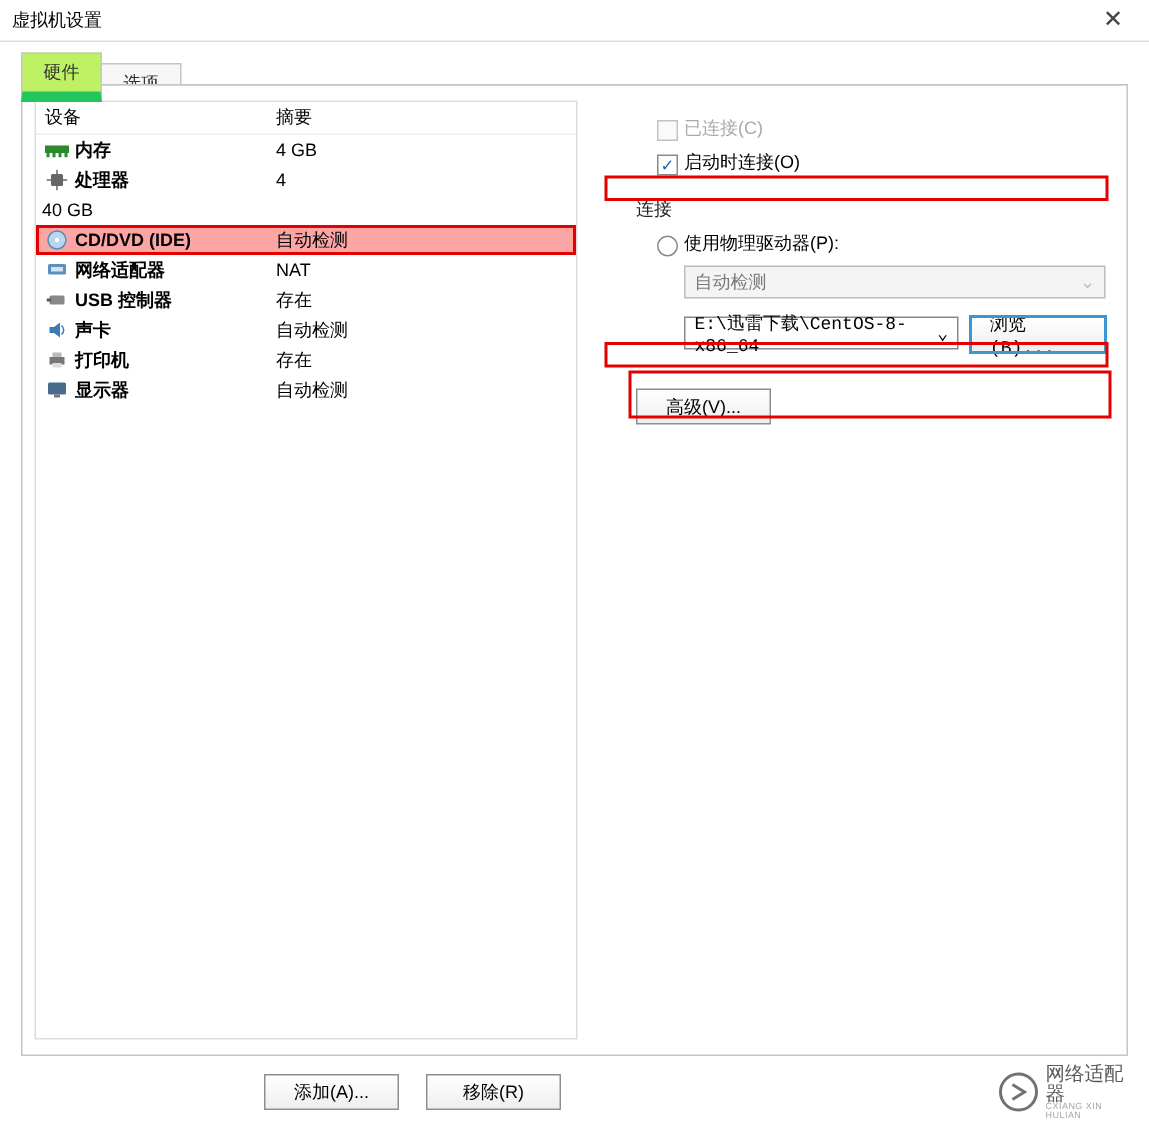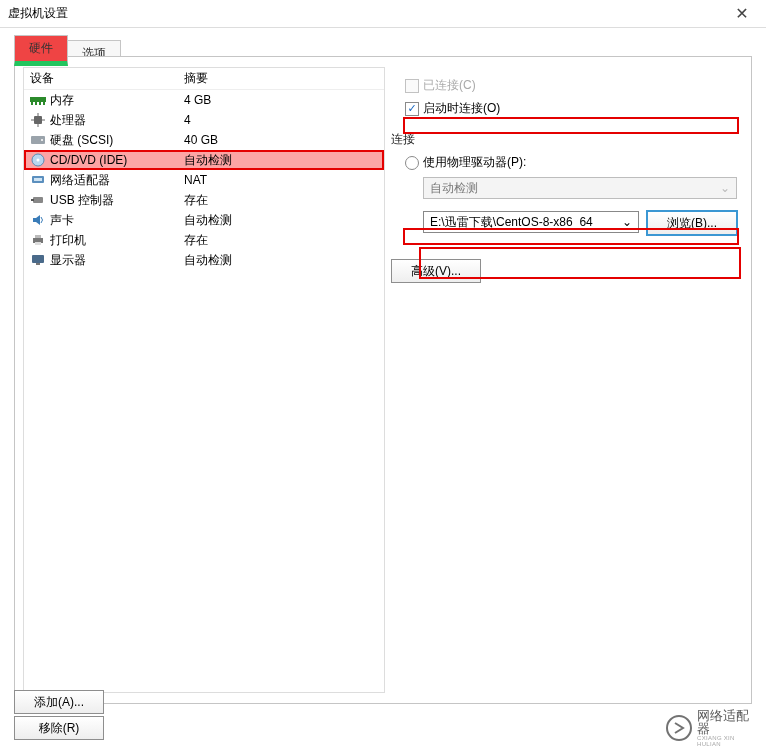--- a/index.html
+++ b/index.html
@@ -34,39 +34,40 @@
   .tab {
     padding: 4px 14px;
     border: 1px solid #c5c5c5;
     border-bottom: none;
     background: #f7f7f7;
     position: relative;
     top: 1px;
     color: #333;
   }
   .tab.active {
-    background: #ef4444;
-    border-bottom: 5px solid #22c55e;
+    background: #bef264;
+    border-bottom: 7px solid #22c55e;
     z-index: 2;
   }
   .tab.inactive { border-left: none; }
   .tabs-underline {
     position: absolute;
     left: 14px; right: 14px;
     top: 56px;
     border-bottom: 1px solid #c5c5c5;
     z-index: 1;
   }
   .content {
     position: absolute;
     left: 14px; right: 14px; top: 56px; bottom: 46px;
     border: 1px solid #c5c5c5;
     display: flex;
     padding: 10px 8px;
     background: #fff;
+    gap: 33px;
   }
   .left-pane {
     width: 362px;
     display: flex;
     flex-direction: column;
   }
   .device-list {
     flex: 1;
     border: 1px solid #ddd;
     background: #fff;
@@ -87,20 +88,21 @@
     align-items: center;
     height: 20px;
     padding: 0 4px;
   }
   .device-row .rcol1 {
     width: 156px;
     display: flex;
     align-items: center;
     gap: 4px;
     padding-left: 2px;
+    font-weight: bold;
   }
   .device-row .rcol2 { flex: 1; }
   .device-row.selected { background: #fca5a5; }
   .device-icon {
     width: 16px; height: 14px; display: inline-flex;
     align-items: center; justify-content: center;
   }
   .device-icon svg { display: block; }
   .highlight-red {
     position: absolute;
@@ -112,21 +114,21 @@
     padding: 4px 6px;
     font-size: 12px;
   }
   .group { margin-bottom: 14px; }
   .group-title {
     margin-bottom: 6px;
     color: #222;
   }
   .check-line, .radio-line {
     display: flex;
-    align-items: center;
+    align-items: flex-end;
     gap: 4px;
     margin: 6px 0 6px 14px;
   }
   .check-box, .radio-dot {
     width: 14px; height: 14px; border: 1px solid #8a8a8a;
     display: inline-flex; align-items: center; justify-content: center;
     font-size: 11px;
   }
   .radio-dot { border-radius: 50%; }
   .check-box.disabled { border-color: #c2c2c2; color: #b5b5b5; background: #fafafa; }
@@ -151,23 +153,22 @@
     padding: 0 12px;
   }
   .button.focus { outline: 2px solid #3b97d3; outline-offset: -1px; }
   .bottom-btns {
     position: absolute;
     bottom: 10px;
     left: 14px;
     width: 362px;
     display: flex;
     justify-content: flex-end;
-    gap: 2px;
+    gap: 18px;
     padding-right: 2px;
-    flex-direction: column;
   }
   .bottom-btns .button { width: 90px; }
   .right-bottom {
     display: flex; justify-content: flex-start; margin-top: 24px;
   }
   .right-bottom .button { width: 90px; }
   .watermark {
     position: absolute;
     right: 6px; bottom: 4px;
     width: 96px; height: 36px;
@@ -231,29 +232,20 @@
                 <line x1="0" y1="7" x2="3" y2="7" stroke="#666"></line>
                 <line x1="11" y1="7" x2="14" y2="7" stroke="#666"></line>
               </svg>
           </span>
           <span>处理器</span>
         </div>
         <div class="rcol2">4</div>
       </div>
 
       <div class="device-row">
-        <div class="rcol1">
-          <span class="device-icon">
-            <svg width="14" height="12">
-                <rect x="0" y="2" width="14" height="8" fill="#9aa3ab" rx="1"></rect>
-                <circle cx="11" cy="6" r="1" fill="#fff"></circle>
-              </svg>
-          </span>
-          <span>硬盘 (SCSI)</span>
-        </div>
         <div class="rcol2">40 GB</div>
       </div>
 
       <div class="device-row selected" id="row-cd">
         <div class="rcol1">
           <span class="device-icon">
             <svg width="14" height="14">
                 <circle cx="7" cy="7" r="6" fill="#b8d6ef" stroke="#5a8bb6"></circle>
                 <circle cx="7" cy="7" r="1.5" fill="#fff"></circle>
               </svg>
@@ -352,21 +344,21 @@
         <span class="radio-dot"></span>
         <span>使用物理驱动器(P):</span>
       </div>
       <div style="margin: 0 0 12px 32px;">
         <div class="combo">
           <span>自动检测</span>
           <span style="color:#bbb;">⌄</span>
         </div>
       </div>
 
-      <div id="iso-row" style="margin: 8px 0 0 32px; display:flex; gap:8px;">
+      <div id="iso-row" style="margin: 8px 0 0 32px; display:flex; gap:8px;font-family:Liberation Mono, monospace;">
         <div class="combo enabled" style="flex:1;">
           <span>E:\迅雷下载\CentOS-8-x86_64</span>
           <span>⌄</span>
         </div>
         <div class="button focus" style="width:90px;">浏览(B)...</div>
       </div>
     </div>
 
     <div class="right-bottom">
       <div class="button">高级(V)...</div>

